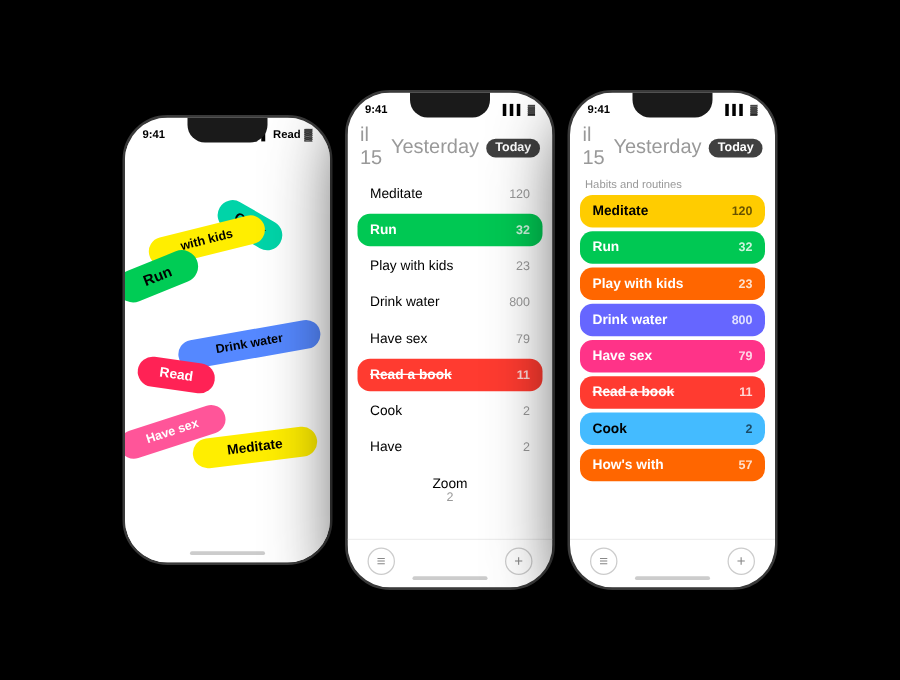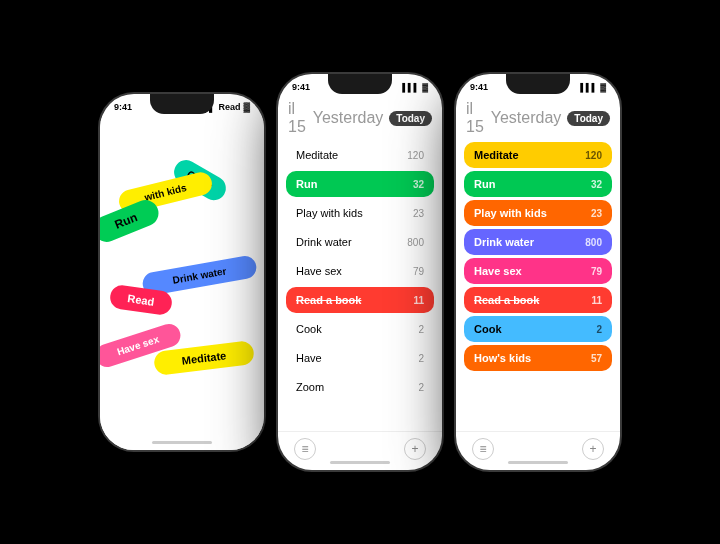--- a/index.html
+++ b/index.html
@@ -303,21 +303,21 @@
           <span class="habit-count">11</span>
         </div>
         <div class="habit-row" style="background:none;">
           <span>Cook</span>
           <span class="habit-count">2</span>
         </div>
         <div class="habit-row" style="background:none;">
           <span>Have</span>
           <span class="habit-count">2</span>
         </div>
-        <div class="habit-row" style="background:none;">
+        <div class="habit-row" style="background:none;flex-direction:column;">
           <span>Zoom</span>
           <span class="habit-count">2</span>
         </div>
       </div>
 
       <div class="bottom-bar">
         <div class="bottom-icon">≡</div>
         <div class="bottom-icon">+</div>
       </div>
     </div>
@@ -335,20 +335,21 @@
           <span style="font-size:8px;">▓</span>
         </div>
       </div>
 
       <div class="nav-bar">
         <span class="nav-label">il 15</span>
         <span class="nav-label">Yesterday</span>
         <span class="nav-today">Today</span>
       </div>
 
+      <div class="section-label">Habits and routines</div>
 
       <div class="habits-list">
         <div class="habit-row colored" style="background:#ffcc00; color:#000;">
           <span>Meditate</span>
           <span class="habit-count" style="color:rgba(0,0,0,0.6);">120</span>
         </div>
         <div class="habit-row colored" style="background:#00c853;">
           <span>Run</span>
           <span class="habit-count">32</span>
         </div>
@@ -366,21 +367,21 @@
         </div>
         <div class="habit-row colored" style="background:#ff3b30;">
           <span style="text-decoration:line-through;">Read a book</span>
           <span class="habit-count">11</span>
         </div>
         <div class="habit-row colored" style="background:#44bbff; color:#000;">
           <span>Cook</span>
           <span class="habit-count" style="color:rgba(0,0,0,0.6);">2</span>
         </div>
         <div class="habit-row colored" style="background:#ff6600;">
-          <span>How's kids</span>
+          <span>How's with</span>
           <span class="habit-count">57</span>
         </div>
       </div>
 
       <div class="bottom-bar">
         <div class="bottom-icon">≡</div>
         <div class="bottom-icon">+</div>
       </div>
     </div>
     <div class="home-indicator light"></div>

